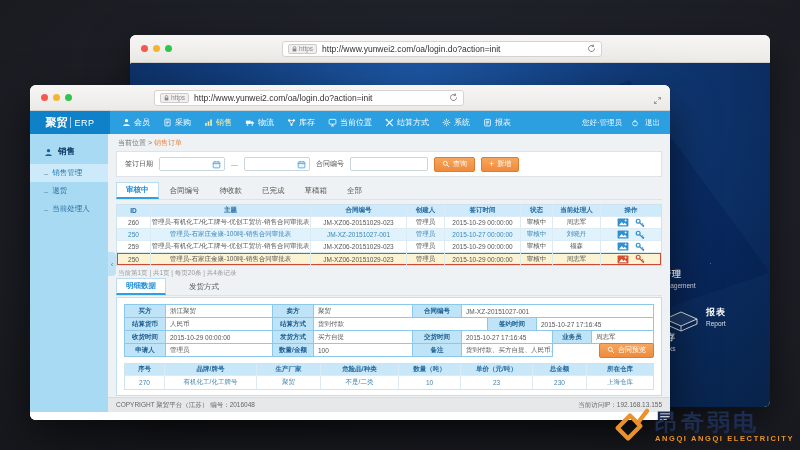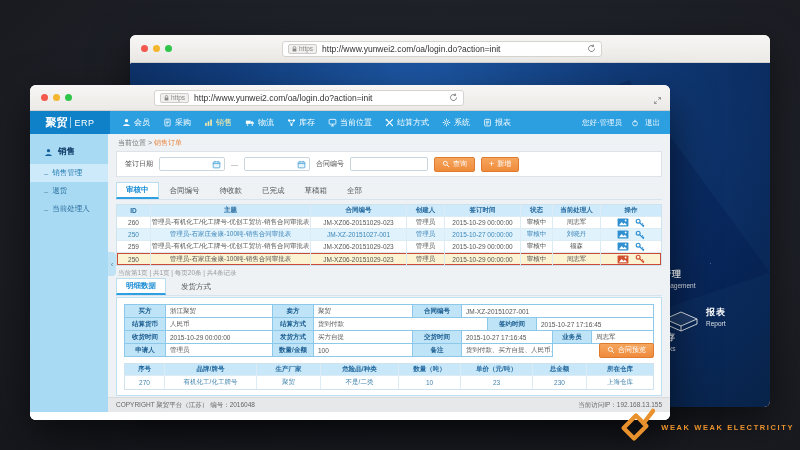--- a/index.html
+++ b/index.html
@@ -90,21 +90,21 @@
   .tc1{width:34px;} .tc2{width:160px;} .tc3{width:96px;} .tc4{width:38px;} .tc5{width:76px;} .tc6{width:32px;} .tc7{width:48px;} .tc8{flex:1;}
   .trow.alt { background:#e0f2fc; }
   .trow.alt .tc { color:#3d87ba; }
   .trow.sel { background:#fcf3d3; box-shadow:inset 0 0 0 1px #cc4b37; }
   .ops { display:flex; gap:6px; align-items:center; justify-content:center; }
   .opico { color:#2f8fd0; display:flex; cursor:pointer; }
   .trow.sel .opico { color:#d2502f; }
 
   .pgn { margin:3px 10px 0; font-size:6.5px; color:#999; }
 
-  .dtabs { margin:2px 8px 0; display:flex; border-bottom:1px solid #d5e4ee; height:16px; align-items:flex-end; gap:6px; }
+  .dtabs { margin:2px 8px 0; display:flex; border-bottom:1px solid #d5e4ee; height:16px; align-items:flex-end; gap:14px; }
 
   .dbox { margin:1px 8px 0; background:#fff; border:1px solid #bfe0f2; padding:6px 7px 5px; }
   .frow { display:flex; height:14px; margin-top:-1px; }
   .frow:first-child { margin-top:0; }
   .fc { border:1px solid #8cc8ea; margin-left:-1px; display:flex; align-items:center; font-size:6.5px; overflow:hidden; white-space:nowrap; }
   .fc:first-child { margin-left:0; }
   .fl { background:#bfe4f7; color:#1c5d90; font-weight:bold; justify-content:center; }
   .fv { background:#fff; color:#555; padding:0 4px; }
   .w-l{width:42px;flex:0 0 42px;} .w-l2{width:50px;flex:0 0 50px;} .w-l3{width:40px;flex:0 0 40px;}
   .w-v1{width:108px;flex:0 0 108px;} .w-v2{width:100px;flex:0 0 100px;} .w-v3{width:118px;flex:0 0 118px;} .w-v4{width:92px;flex:0 0 92px;}
@@ -583,17 +583,18 @@
       </div>
     </div>
   </div>
 
   <div class="watermark">
     <svg width="40" height="38" viewBox="0 0 42 40">
       <path d="M22 8 L33 19 L20 32 L9 21 Z" fill="none" stroke="#e8912d" stroke-width="4.5" stroke-linejoin="round"></path>
       <path d="M30 16 L40 3" fill="none" stroke="#e8912d" stroke-width="4.5" stroke-linecap="round"></path>
     </svg>
     <div class="wm-text">
-      <div class="en">WEAK WEAK ELECTRICITY</div>
+      <div class="zh">昂奇弱电</div>
+      <div class="en">ANGQI ANGQI ELECTRICITY</div>
     </div>
   </div>
 
 </div>
 
 </body></html>

